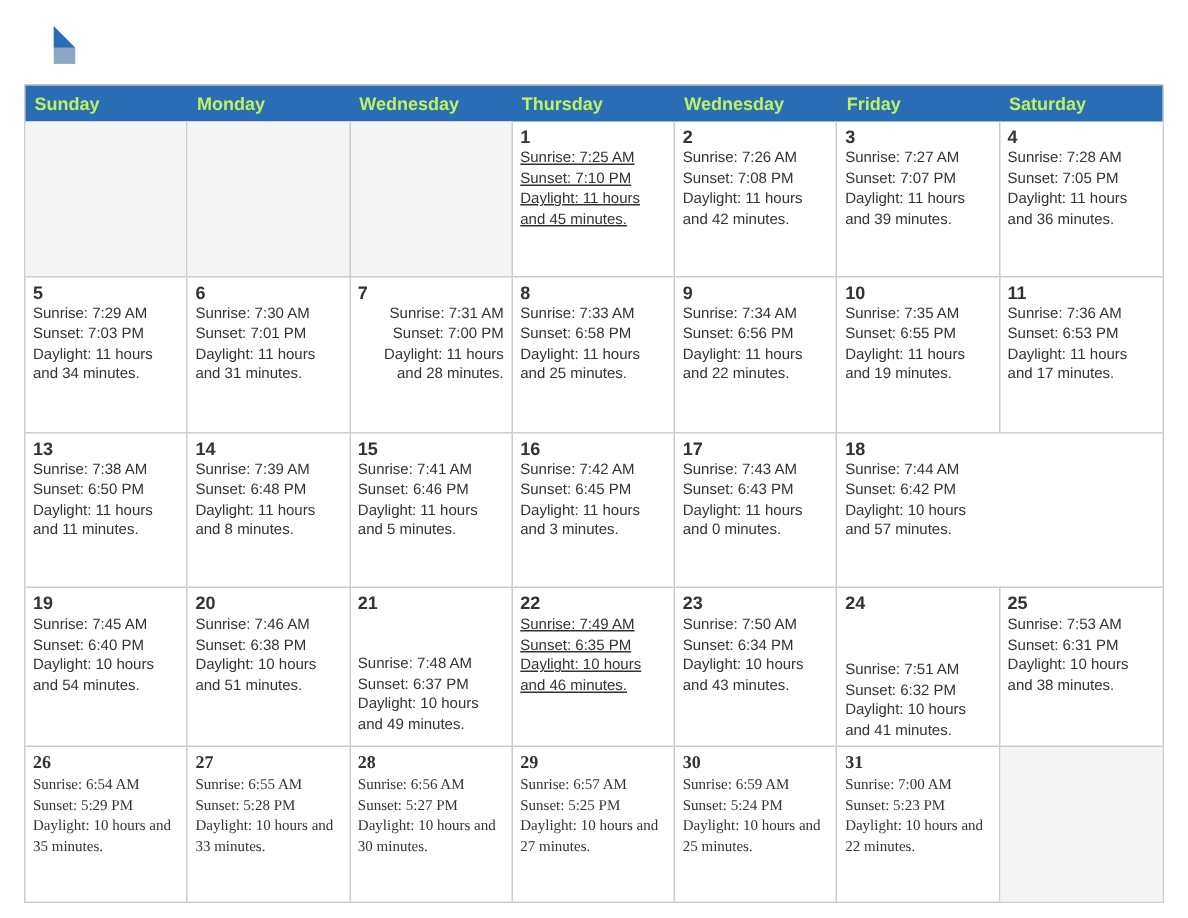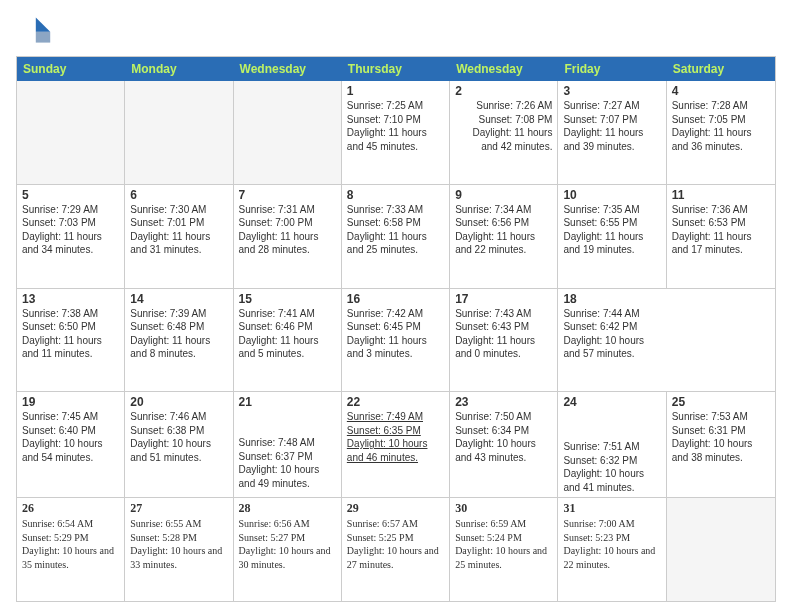--- a/index.html
+++ b/index.html
@@ -149,27 +149,27 @@
         <div class="cal-header-cell">Friday</div>
         <div class="cal-header-cell">Saturday</div>
       </div>
     <div class="cal-body">
     <div class="cal-row">
           <div class="cal-cell empty"></div>
           <div class="cal-cell empty"></div>
           <div class="cal-cell empty"></div>
           <div class="cal-cell">
             <span class="day-number">1</span>
-            <div class="cell-text" style="white-space: pre-line;">Sunrise: 7:25 AM
+            <div class="cell-text" style="white-space: pre-line; text-decoration: underline;">Sunrise: 7:25 AM
 Sunset: 7:10 PM
 Daylight: 11 hours and 45 minutes.</div>
           </div>
           <div class="cal-cell">
             <span class="day-number">2</span>
-            <div class="cell-text" style="white-space: pre-line; text-align: right;">Sunrise: 7:26 AM
+            <div class="cell-text" style="white-space: pre-line;">Sunrise: 7:26 AM
 Sunset: 7:08 PM
 Daylight: 11 hours and 42 minutes.</div>
           </div>
           <div class="cal-cell">
             <span class="day-number">3</span>
             <div class="cell-text" style="white-space: pre-line;">Sunrise: 7:27 AM
 Sunset: 7:07 PM
 Daylight: 11 hours and 39 minutes.</div>
           </div>
           <div class="cal-cell">
@@ -187,21 +187,21 @@
 Daylight: 11 hours and 34 minutes.</div>
           </div>
           <div class="cal-cell">
             <span class="day-number">6</span>
             <div class="cell-text" style="white-space: pre-line;">Sunrise: 7:30 AM
 Sunset: 7:01 PM
 Daylight: 11 hours and 31 minutes.</div>
           </div>
           <div class="cal-cell">
             <span class="day-number">7</span>
-            <div class="cell-text" style="white-space: pre-line;">Sunrise: 7:31 AM
+            <div class="cell-text" style="white-space: pre-line; text-align: right;">Sunrise: 7:31 AM
 Sunset: 7:00 PM
 Daylight: 11 hours and 28 minutes.</div>
           </div>
           <div class="cal-cell">
             <span class="day-number">8</span>
             <div class="cell-text" style="white-space: pre-line;">Sunrise: 7:33 AM
 Sunset: 6:58 PM
 Daylight: 11 hours and 25 minutes.</div>
           </div>
           <div class="cal-cell">

